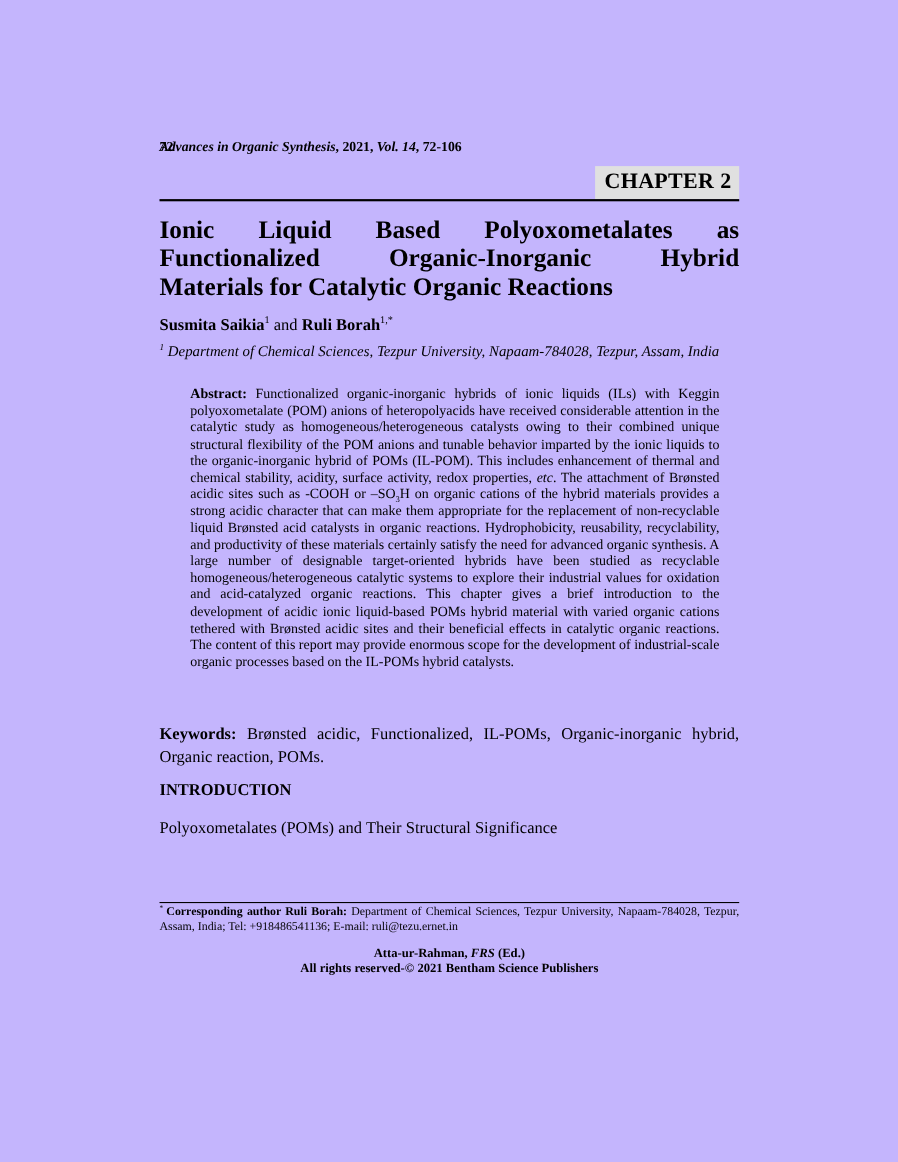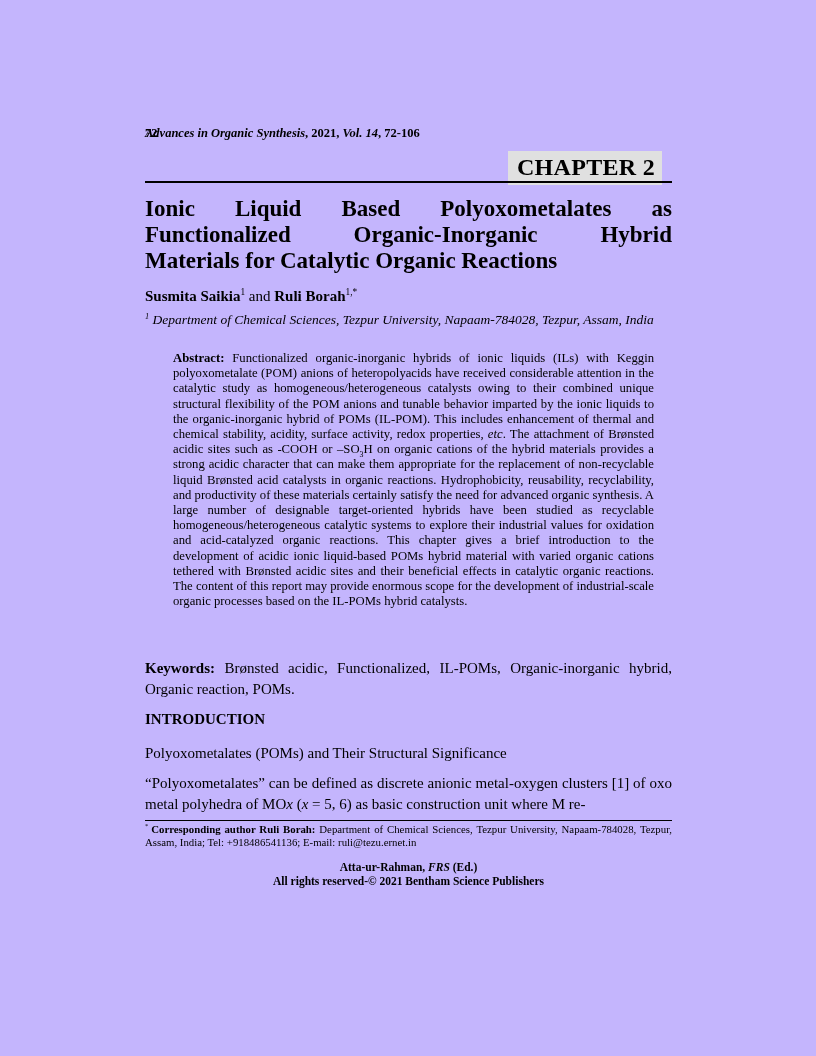--- a/index.html
+++ b/index.html
@@ -15,23 +15,23 @@
   .rt-b { font-weight: bold; }
   .rt-i { font-style: italic; }
   sup { font-size: 0.62em; vertical-align: super; line-height: 0; }
   sub { font-size: 0.62em; vertical-align: sub; line-height: 0; }
 
   .header { position: absolute; left: 145px; top: 126px; width: 527px; font-size: 12.5px; line-height: 15px; }
   .page-number { position: absolute; left: 0; top: 0; font-weight: bold; }
   .journal { display: block; }
 
   .chapter-badge {
-    position: absolute; right: 154px; top: 151px;
+    position: absolute; right: 144px; top: 151px;
     background: #e0e0e0;
-    font-size: 24px; font-weight: bold;
+    font-size: 20px; font-weight: bold;
     padding: 3px 7px 4px 9px;
     letter-spacing: 0.3px;
   }
   .header-rule { position: absolute; left: 145px; top: 181px; width: 527px; height: 0; border: none; border-top: 2px solid #000; margin: 0; }
 
   .title { position: absolute; left: 145px; top: 196px; width: 527px; margin: 0; font-size: 23px; line-height: 26px; font-weight: bold; }
   .title-line.jl { text-align: justify; text-align-last: justify; }
 
   .authors { position: absolute; left: 145px; top: 288px; width: 527px; font-size: 15px; }
   .affiliation { position: absolute; left: 145px; top: 312px; width: 527px; font-size: 13.5px; font-family: Liberation Serif, serif; }
@@ -72,21 +72,20 @@
   <div class="authors"><span class="rt-b">Susmita Saikia</span><sup>1</sup><span> and </span><span class="rt-b">Ruli Borah</span><sup>1,*</sup></div>
   <div class="affiliation"><sup class="rt-i">1</sup><span class="rt-i"> Department of Chemical Sciences, Tezpur University, Napaam-784028, Tezpur, Assam, India</span></div>
 
   <div class="abstract"><span class="rt-b">Abstract: </span><span>Functionalized organic-inorganic hybrids of ionic liquids (ILs) with Keggin polyoxometalate (POM) anions of heteropolyacids have received considerable attention in the catalytic study as homogeneous/heterogeneous catalysts owing to their combined unique structural flexibility of the POM anions and tunable behavior imparted by the ionic liquids to the organic-inorganic hybrid of POMs (IL-POM). This includes enhancement of thermal and chemical stability, acidity, surface activity, redox properties, </span><span class="rt-i">etc</span><span>. The attachment of Brønsted acidic sites such as -COOH or –SO</span><sub>3</sub><span>H on organic cations of the hybrid materials provides a strong acidic character that can make them appropriate for the replacement of non-recyclable liquid Brønsted acid catalysts in organic reactions. Hydrophobicity, reusability, recyclability, and productivity of these materials certainly satisfy the need for advanced organic synthesis. A large number of designable target-oriented hybrids have been studied as recyclable homogeneous/heterogeneous catalytic systems to explore their industrial values for oxidation and acid-catalyzed organic reactions. This chapter gives a brief introduction to the development of acidic ionic liquid-based POMs hybrid material with varied organic cations tethered with Brønsted acidic sites and their beneficial effects in catalytic organic reactions. The content of this report may provide enormous scope for the development of industrial-scale organic processes based on the IL-POMs hybrid catalysts.</span></div>
 
   <div class="keywords"><span class="rt-b">Keywords: </span><span>Brønsted acidic, Functionalized, IL-POMs, Organic-inorganic hybrid, Organic reaction, POMs.</span></div>
 
   <h2 class="section-heading">INTRODUCTION</h2>
   <h3 class="subsection-heading">Polyoxometalates (POMs) and Their Structural Significance</h3>
 
-  <div class="body-para"><span>“Polyoxometalates” can be defined as discrete anionic metal-oxygen clusters [1] of oxo metal polyhedra of MO</span><span class="rt-i">x</span><span> (</span><span class="rt-i">x</span><span> = 5, 6) as basic construction unit where M re-</span></div>
 
   <hr class="footnote-rule">
   <div class="footnote"><sup>* </sup><span class="rt-b">Corresponding author Ruli Borah:</span><span> Department of Chemical Sciences, Tezpur University, Napaam-784028, Tezpur, Assam, India; Tel: +918486541136; E-mail: ruli@tezu.ernet.in</span></div>
 
   <div class="footer">
     <div><span class="rt-b">Atta-ur-Rahman, </span><span class="rt-b rt-i">FRS</span><span class="rt-b"> (Ed.)</span></div>
     <div><span class="rt-b">All rights reserved-© 2021 Bentham Science Publishers</span></div>
   </div>
 
 </div>

